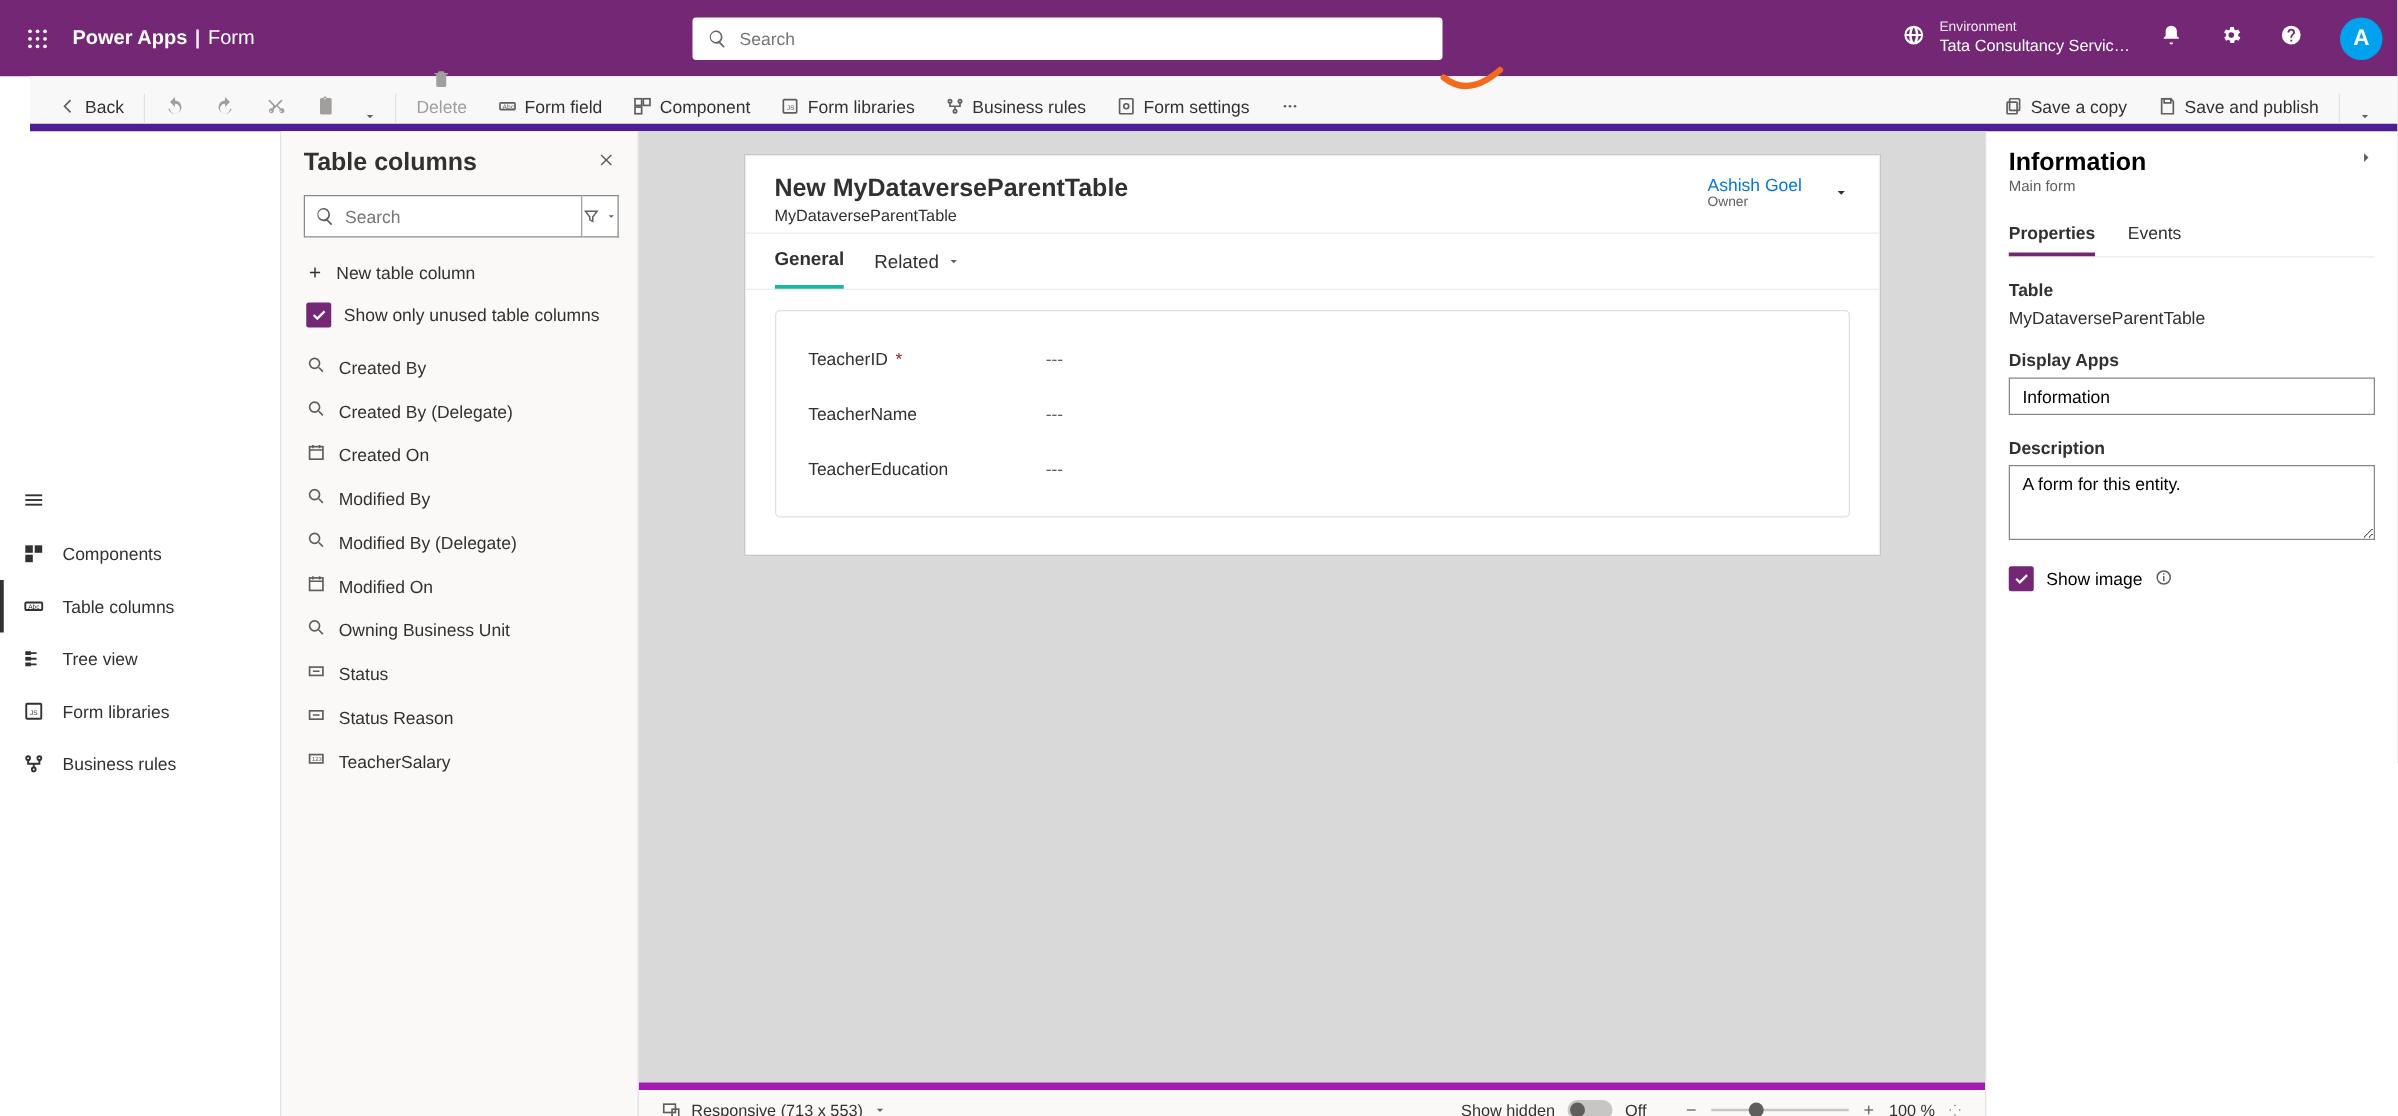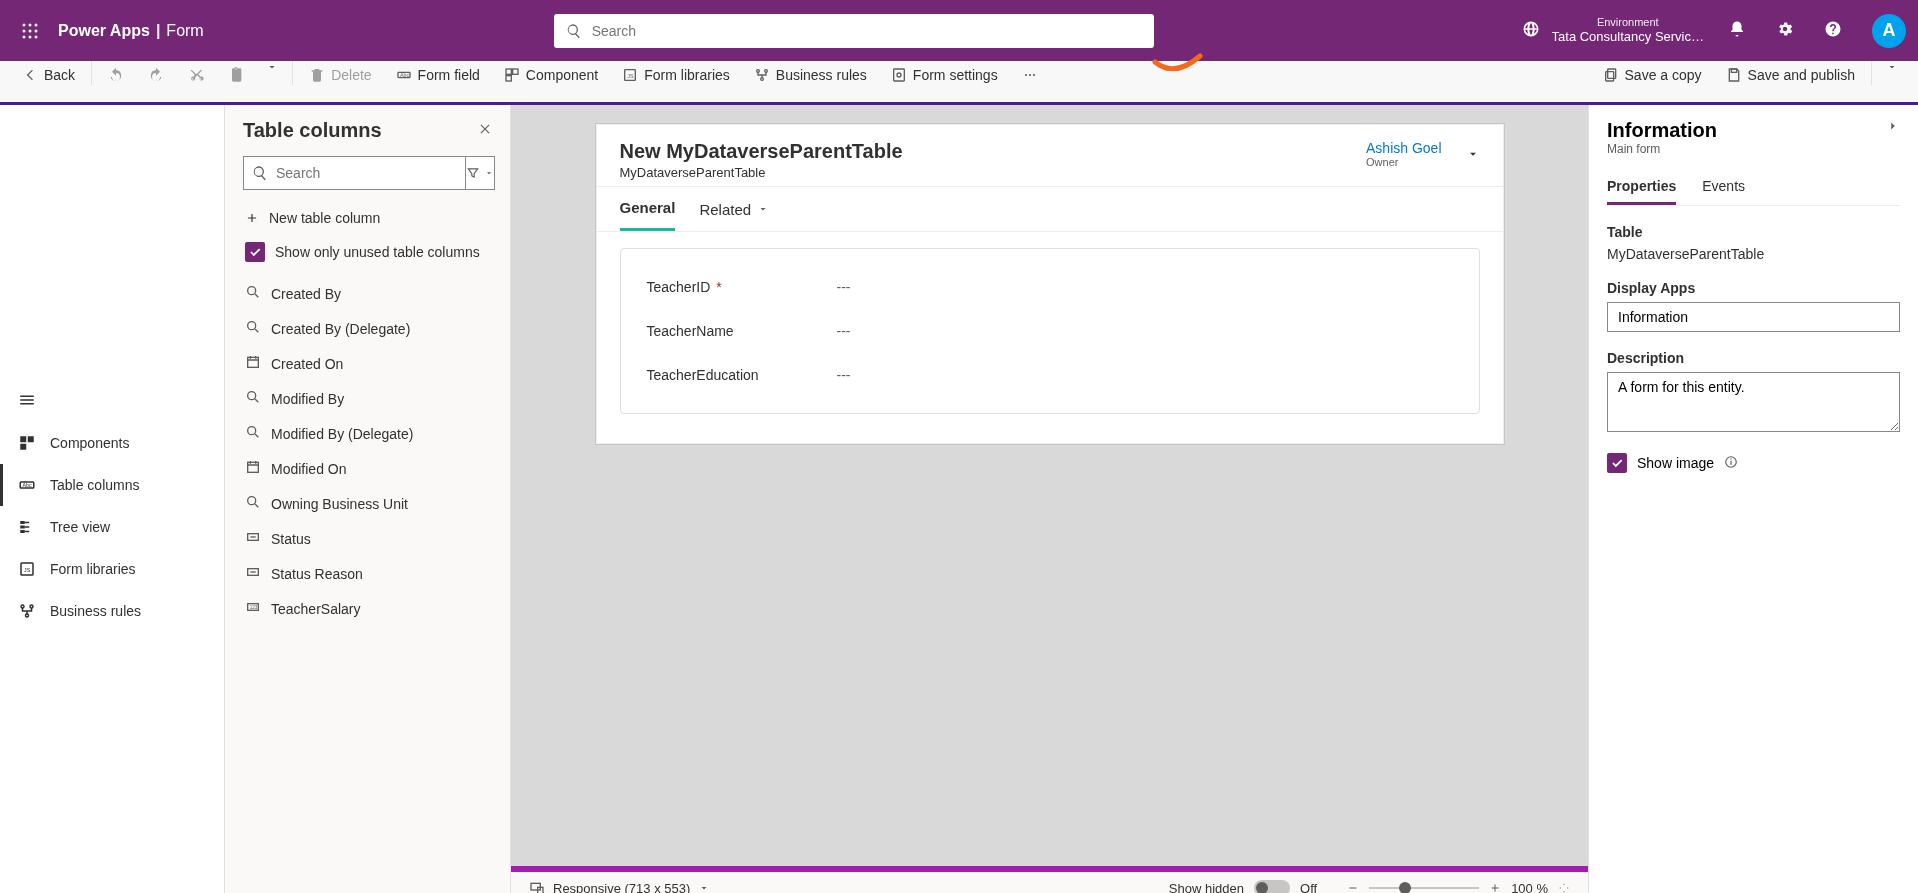--- a/index.html
+++ b/index.html
@@ -10,34 +10,34 @@
 .waffle { width:36px; display:flex; align-items:center; justify-content:center; }
 .waffle svg{width:18px;height:18px;fill:#fff;}
 .brand { font-size:16px; font-weight:600; margin-left:10px; }
 .brand-sep{margin:0 6px;opacity:.9;}
 .brand-sub{font-weight:400;}
 .search-wrap{ margin-left:350px; width:600px; }
 .search-box{ background:#fff; border-radius:3px; height:34px; display:flex; align-items:center; padding:0 12px; color:#666;}
 .search-box svg{width:16px;height:16px;fill:#666;margin-right:10px;}
 .search-inp{ border:none; outline:none; font-size:14px; flex:1; color:#333;}
 .top-right{ margin-left:auto; display:flex; align-items:center; gap:18px;}
-.env{ display:flex; align-items:center; gap:12px;text-align:center;}
+.env{ display:flex; align-items:center; gap:12px;}
 .env-ico svg{width:18px;height:18px;fill:#fff;}
 .env-txt{ display:flex;flex-direction:column;line-height:1.2;}
 .env-lbl{font-size:11px;opacity:.9;}
 .env-val{font-size:13px;max-width:170px;overflow:hidden;text-overflow:ellipsis;white-space:nowrap;}
 .top-ico svg{width:18px;height:18px;fill:#fff;}
 .top-ico{padding:6px;cursor:pointer;}
 .avatar{width:34px;height:34px;border-radius:50%;background:#00a2ed;display:flex;align-items:center;justify-content:center;font-weight:700;font-size:18px;color:#fff;margin-left:6px;cursor:pointer;}
 
 
-.cmdbar{height:44px;background:#f8f8f8;border-bottom:3px solid #4c1d95;display:flex;align-items:flex-start;padding:0 12px;gap:4px;font-size:14px;color:#323130;}
+.cmdbar{height:44px;background:#f8f8f8;border-bottom:6px solid #4c1d95;display:flex;align-items:flex-end;padding:0 12px;gap:4px;font-size:14px;color:#323130;margin-left:24px;}
 .cmd{display:flex;align-items:center;gap:6px;padding:6px 10px;cursor:pointer;min-width:0;white-space:nowrap;}
 .cmd svg{width:16px;height:16px;fill:#605e5c;}
-.cmd.dim{color:#a19f9d;}
+.cmd.dim{color:#a19f9d;flex-direction:column;}
 .cmd.dim svg{fill:#a19f9d;}
 .cmd-sep{width:1px;height:24px;background:#e1e1e1;margin:0 2px;}
 .cmd-spacer{flex:1;}
 .chev-dn{width:28px;display:flex;align-items:center;justify-content:center;cursor:pointer;}
 .chev-dn svg{width:12px;height:12px;fill:#605e5c;}
 
 
 .main{display:flex;height:799px;}
 .leftnav{width:225px;border-right:1px solid #e1e1e1;display:flex;flex-direction:column;justify-content:center;}
 .leftnav-ham{height:44px;display:flex;align-items:center;padding:0 18px;cursor:pointer;}

